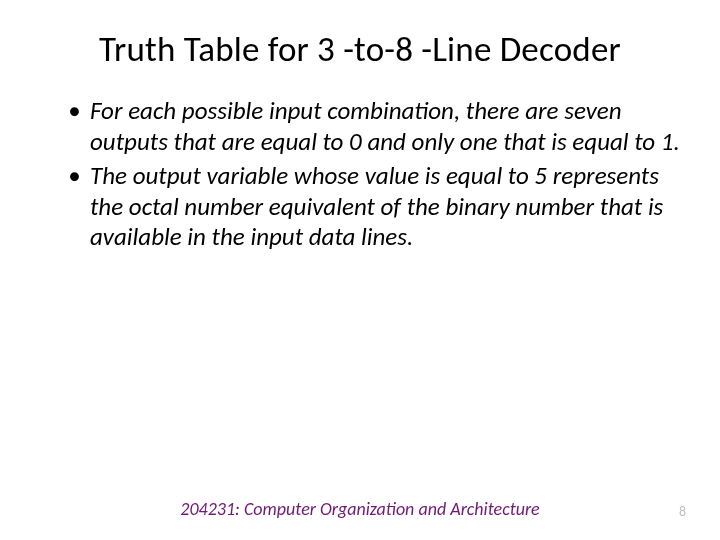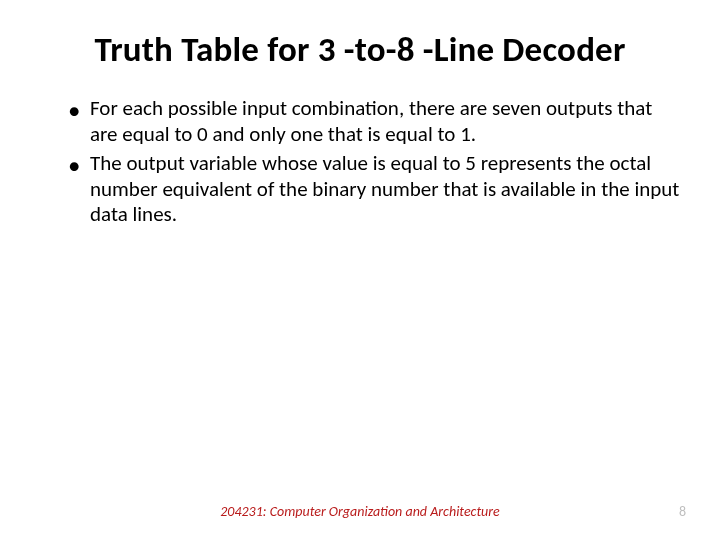--- a/index.html
+++ b/index.html
@@ -1,23 +1,23 @@
 <!DOCTYPE html>
 <html><head>
 <meta charset="utf-8">
 <style>
   * { margin: 0; padding: 0; box-sizing: border-box; }
   html, body { width: 720px; height: 540px; background: #fff; font-family: Calibri, "Segoe UI", Arial, sans-serif; color: #000; }
   .slide { width: 720px; height: 540px; position: relative; padding: 28px 38px 0 38px; }
-  .title { font-size: 35px; font-weight: 700; text-align: center; letter-spacing: 0.2px; margin-bottom: 26px; }
+  .title { font-size: 35px; font-weight: 400; text-align: center; letter-spacing: 0.2px; margin-bottom: 26px; }
   .body { padding-left: 30px; }
-  .bullet { list-style: none; font-size: 21px; line-height: 1.22; margin-bottom: 4px; position: relative; padding-left: 22px; }
+  .bullet { list-style: none; font-size: 25px; line-height: 1.22; margin-bottom: 4px; position: relative; padding-left: 22px; font-style: italic; }
   .bullet::before { content: "•"; position: absolute; left: 0; top: 0; font-size: 25px; }
   .footer { position: absolute; bottom: 20px; left: 0; right: 0; }
-  .footer-course { position: absolute; left: 50%; transform: translateX(-50%); bottom: 0; font-size: 14px; font-style: italic; color: #b91c1c; }
+  .footer-course { position: absolute; left: 50%; transform: translateX(-50%); bottom: 0; font-size: 18px; font-style: italic; color: #701a75; }
   .footer-page { position: absolute; right: 34px; bottom: 0; font-size: 14px; color: #bfbfbf; }
 </style>
 </head>
 <body>
 
 <div class="slide">
   <h1 class="title">Truth Table for 3 -to-8 -Line Decoder</h1>
   <ul class="body">
     <li class="bullet">For each possible input combination, there are seven outputs that are equal to 0 and only one that is equal to 1.</li>
     <li class="bullet">The output variable whose value is equal to 5 represents the octal number equivalent of the binary number that is available in the input data lines.</li>

